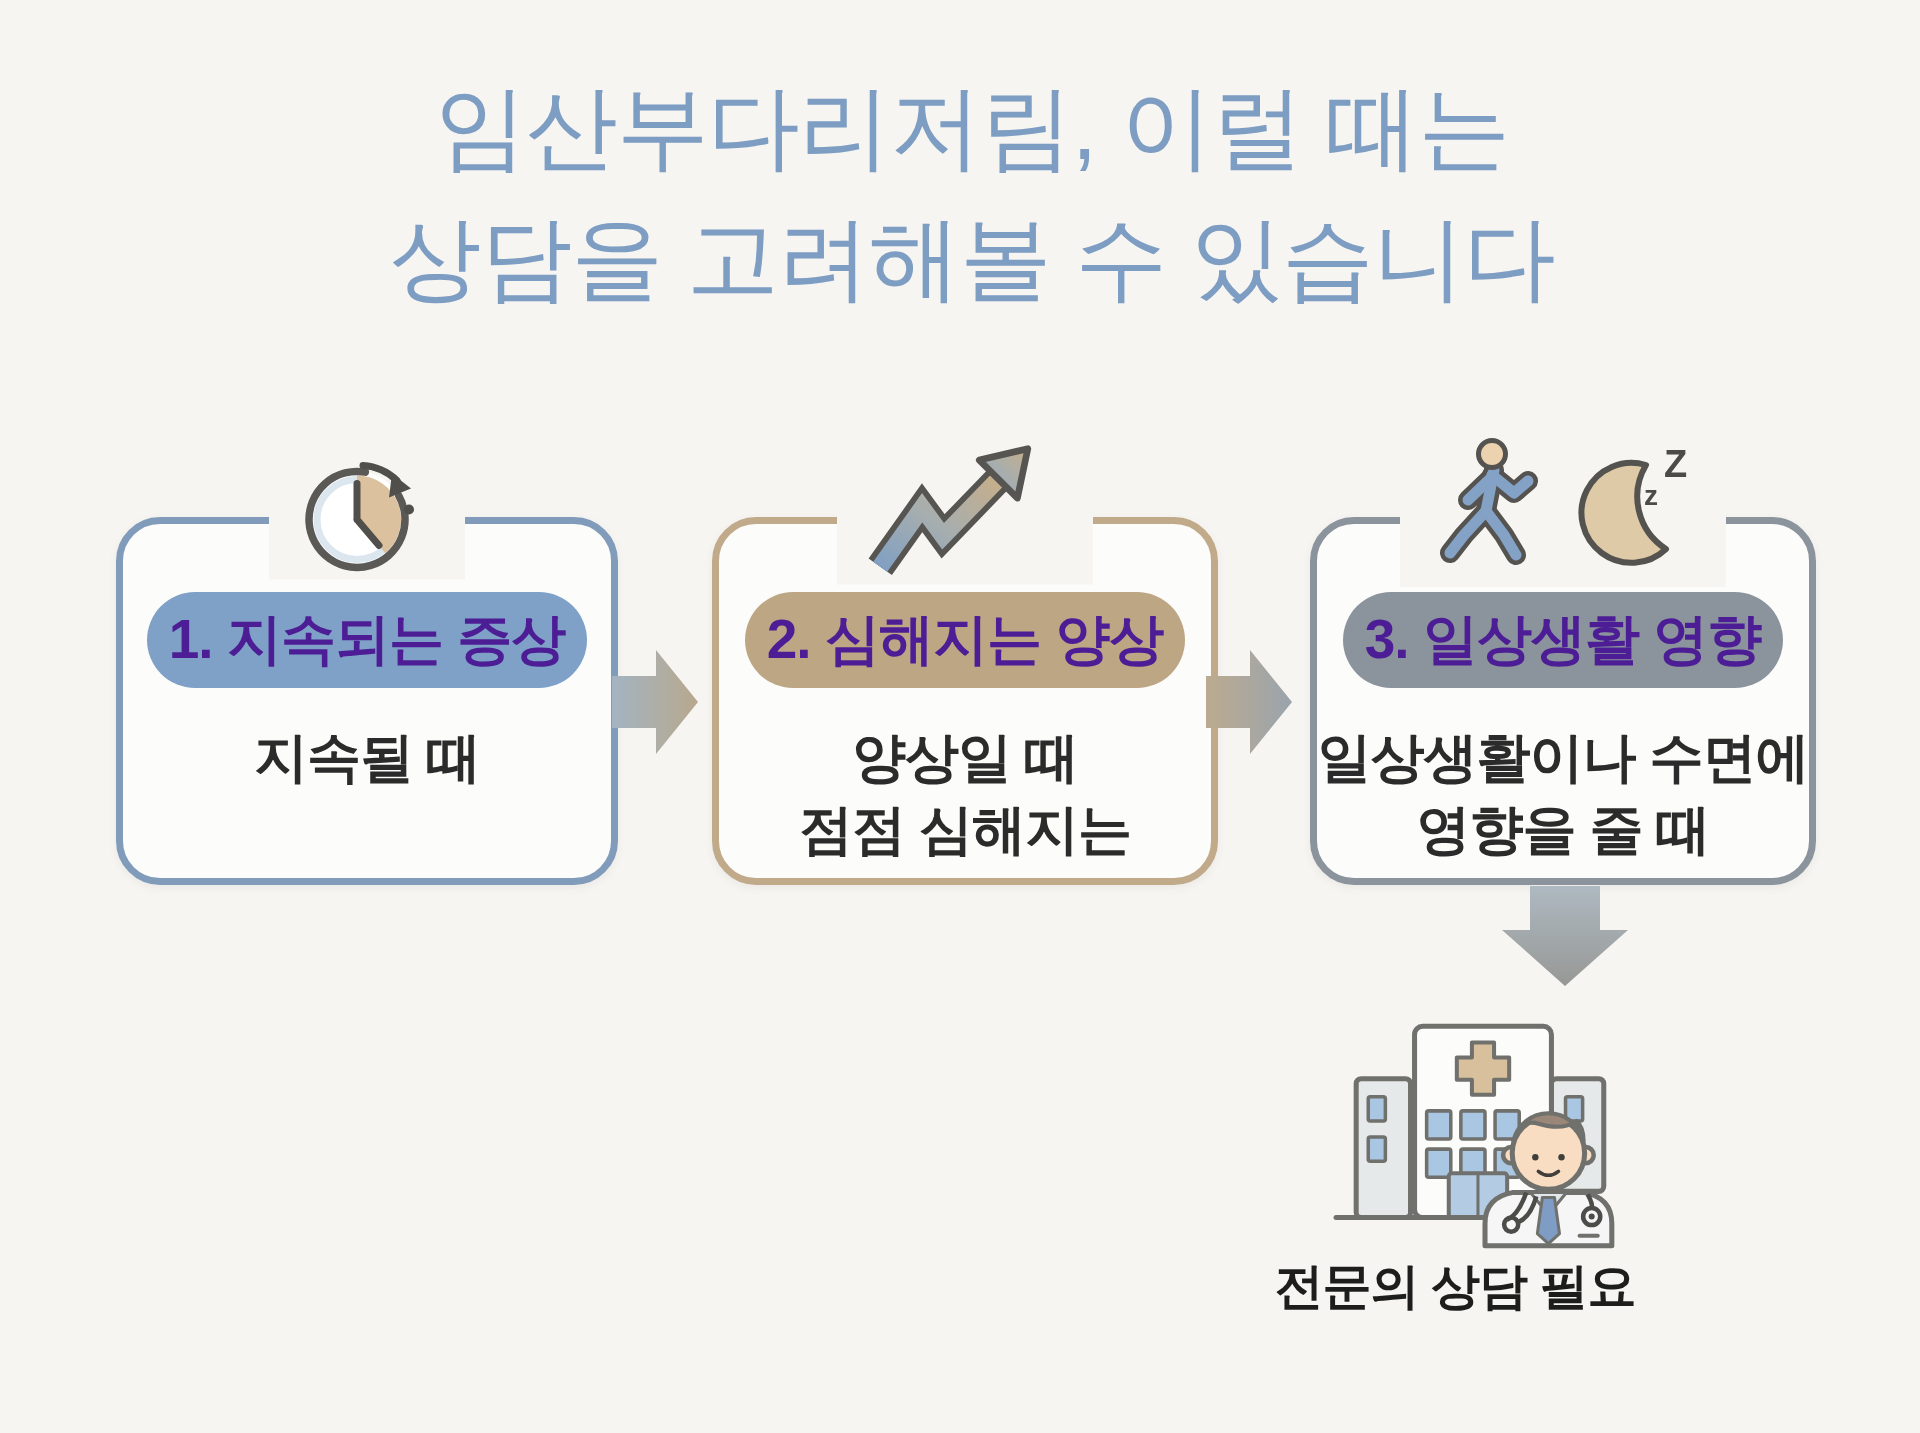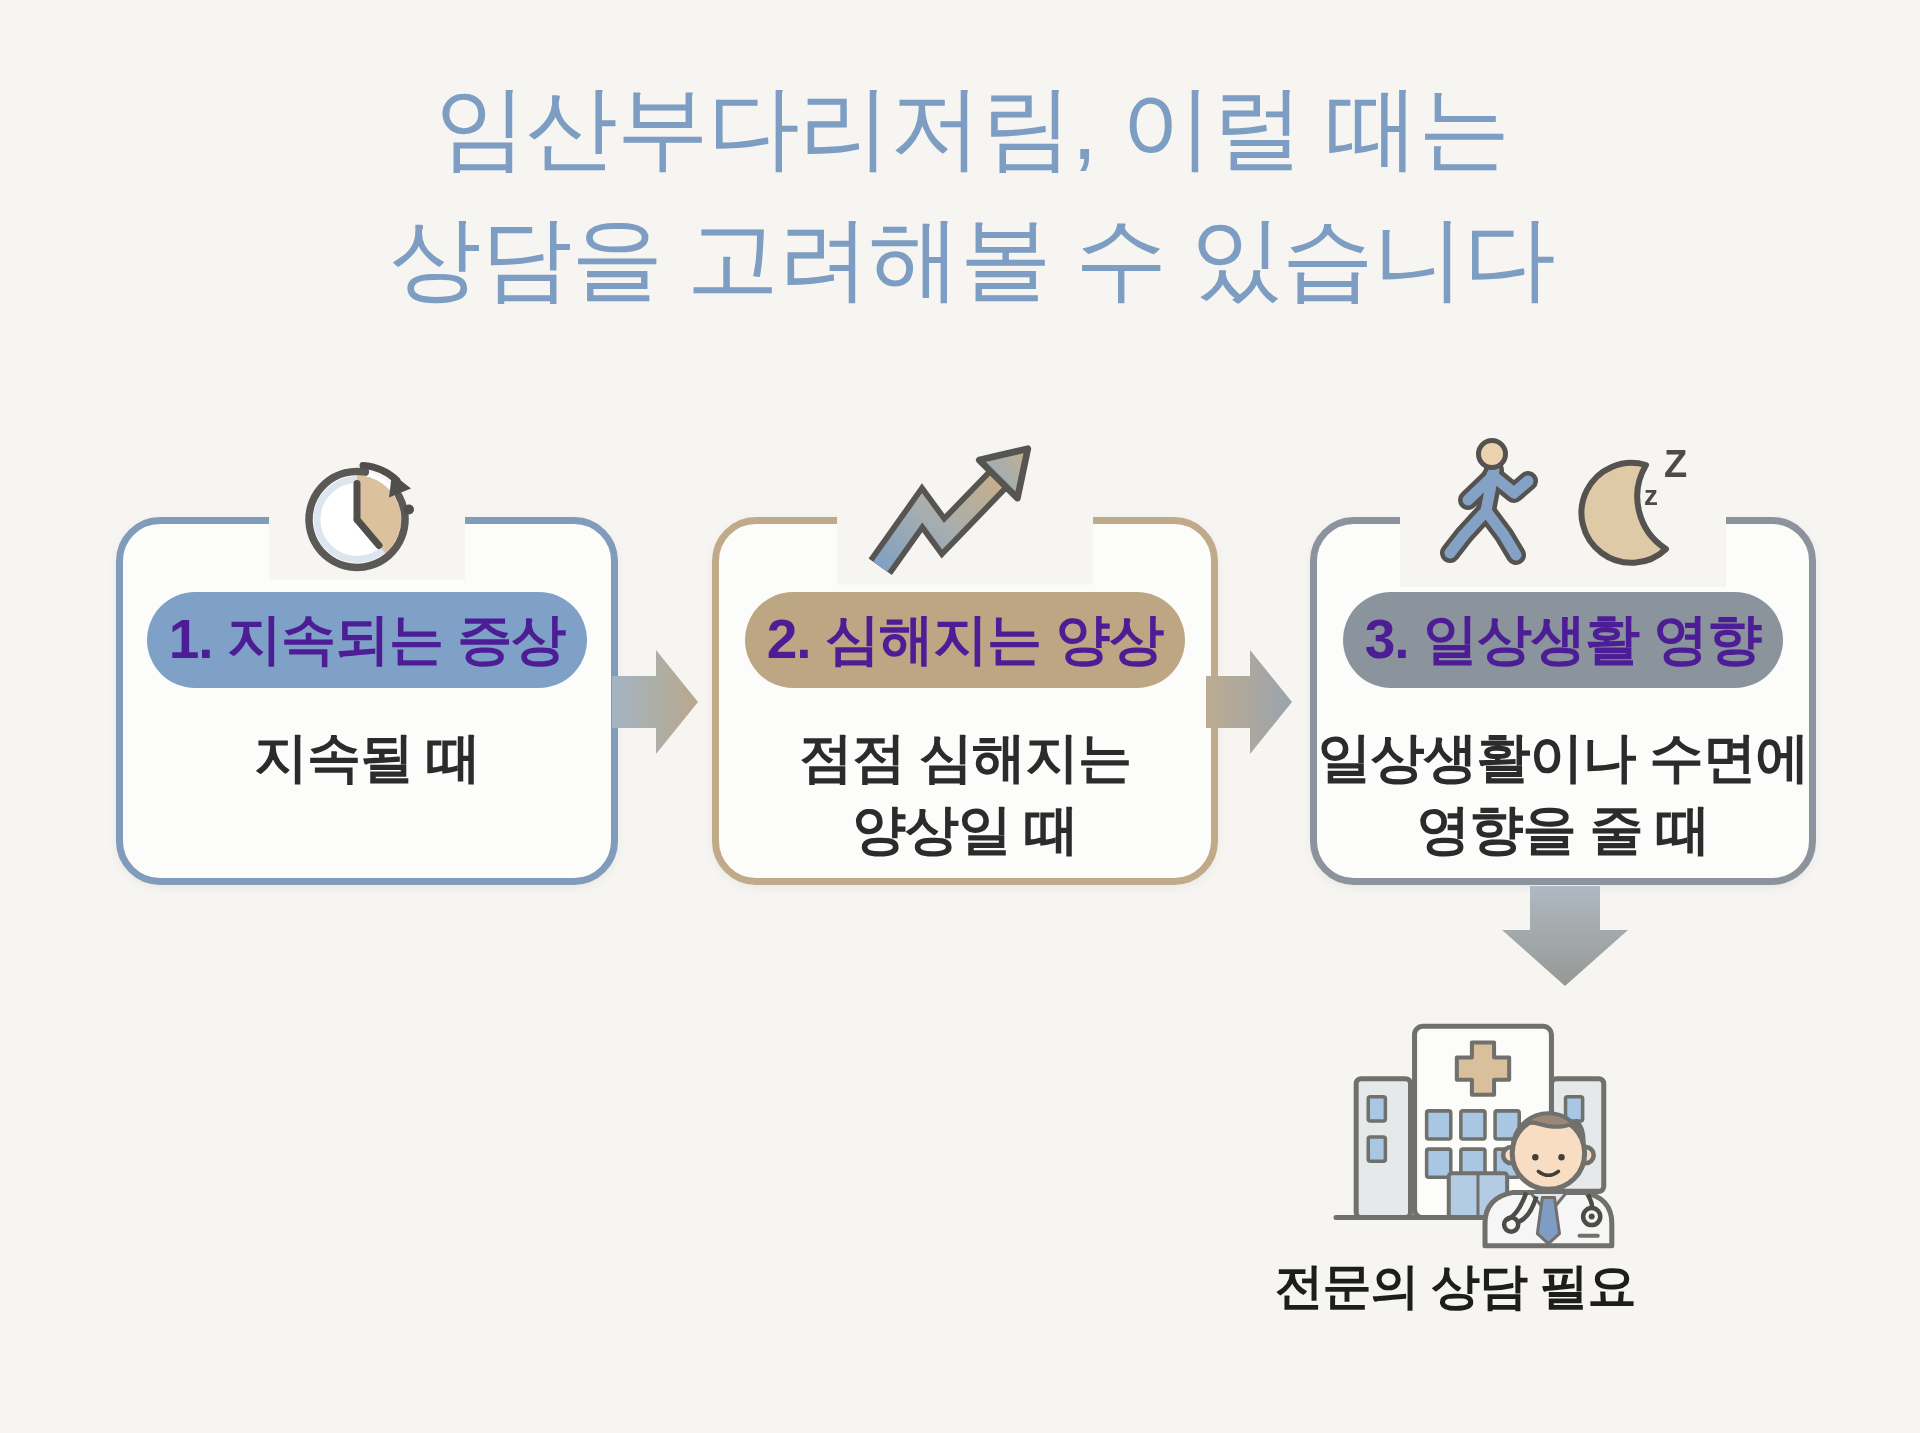--- a/index.html
+++ b/index.html
@@ -95,22 +95,22 @@
             <stop offset="1" stop-color="#c6ae8b"></stop>
           </linearGradient>
         </defs>
         <path d="M16,132 L60,70 L82,100 L140,40" fill="none" stroke="#565551" stroke-width="30" stroke-linejoin="miter"></path>
         <path d="M16,132 L60,70 L82,100 L140,40" fill="none" stroke="url(#trendGrad)" stroke-width="18"></path>
         <polygon points="120,20 171,8 160,60" fill="url(#trendGrad)" stroke="#565551" stroke-width="7" stroke-linejoin="round"></polygon>
       </svg>
     </div>
     <div class="pill">2. 심해지는 양상</div>
     <div class="card-body">
+      <div>양상일 때</div>
       <div>점점 심해지는</div>
-      <div>양상일 때</div>
     </div>
   </div>
 
   <svg class="flow-arrow a2" viewBox="0 0 88 108">
     <defs>
       <linearGradient id="flow2" x1="0" y1="0" x2="1" y2="0">
         <stop offset="0" stop-color="#bcab90"></stop>
           <stop offset="1" stop-color="#9aa4ad"></stop>
       </linearGradient>
     </defs>

